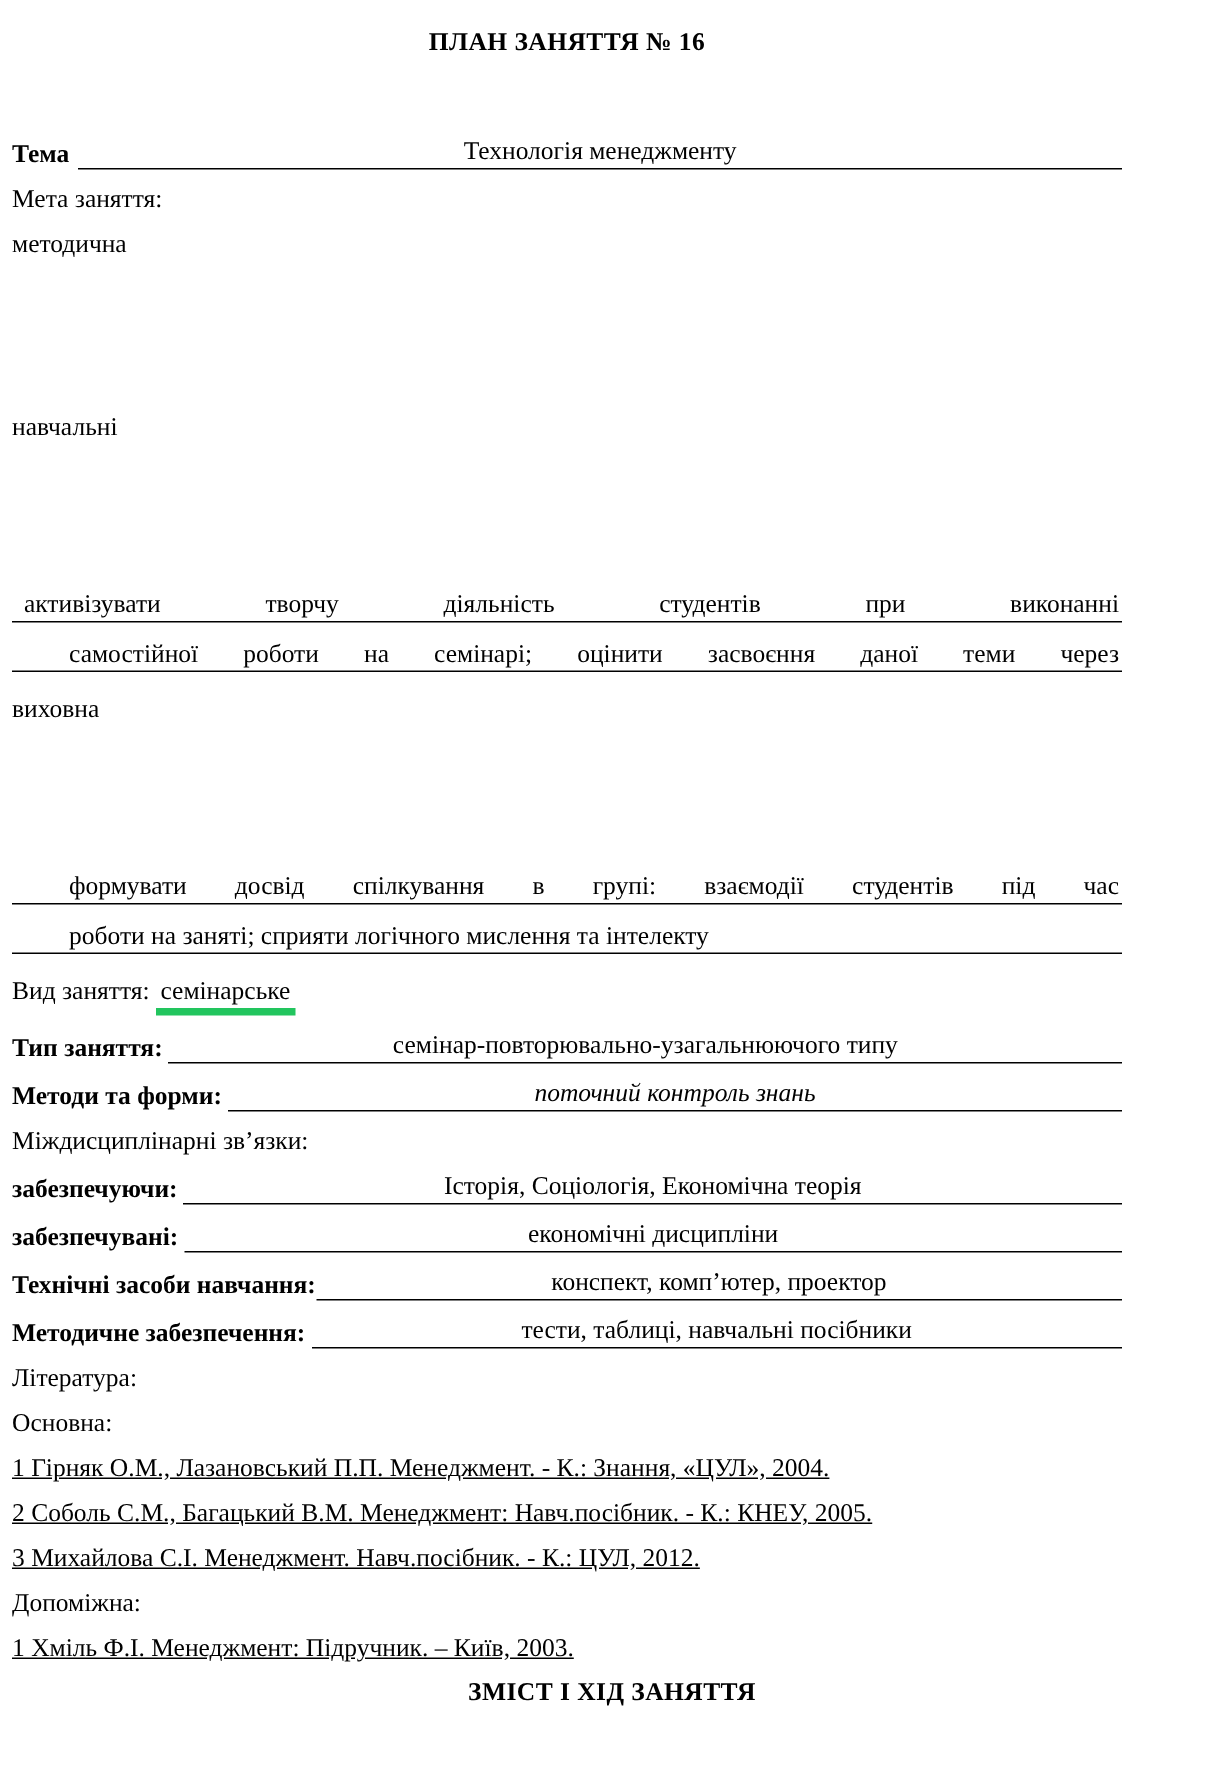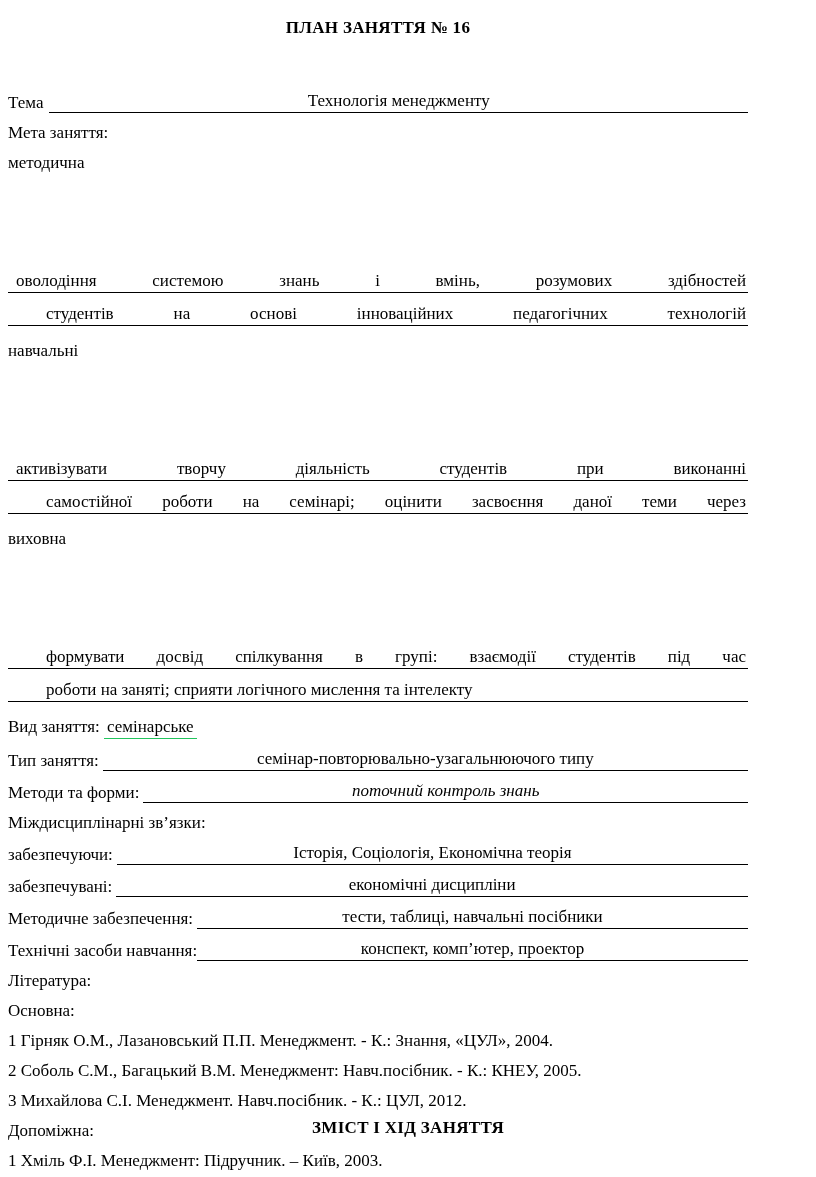--- a/index.html
+++ b/index.html
@@ -34,20 +34,21 @@
   .row {
     display: flex;
     align-items: flex-end;
     font-size: 17px;
     line-height: 21px;
     margin-bottom: 9px;
   }
   .label {
     white-space: nowrap;
     flex: 0 0 auto;
+    font-weight: bold;
   }
   .fill {
     flex: 1 1 auto;
     border-bottom: 1px solid #000;
     text-align: center;
     padding: 0 4px 1px 4px;
     white-space: nowrap;
     overflow: hidden;
   }
   .plain {
@@ -88,33 +89,34 @@
   }
   .lit-head {
     font-size: 17px;
     line-height: 21px;
     margin-bottom: 9px;
   }
   .lit-item {
     font-size: 17px;
     line-height: 21px;
     margin-bottom: 9px;
+    text-decoration: underline;
   }
   .footer-title {
     position: absolute;
     left: 0;
     right: 0;
     bottom: 39px;
     text-align: center;
     font-weight: bold;
     font-size: 17px;
     letter-spacing: 0.3px;
   }
   .short-underline {
-    border-bottom: 1px solid #22c55e;
+    border-bottom: 5px solid #22c55e;
     display: inline-block;
     padding: 0 3px 1px 3px;
   }
 </style>
 </head>
 <body>
 
 <div class="page">
 
   <div class="doc-title">ПЛАН ЗАНЯТТЯ № 16</div>
@@ -123,24 +125,20 @@
 
   <div class="row">
     <span class="label">Тема</span>
     <span class="fill" style="margin-left:6px;">Технологія   менеджменту</span>
   </div>
 
   <div class="plain">Мета заняття:</div>
 
   <div class="goal-row">
     <span class="goal-label">методична</span>
-    <span class="goal-lines">
-      <div class="gline">оволодіння  системою  знань  і  вмінь,   розумових   здібностей</div>
-      <div class="gline indent">студентів   на   основі інноваційних  педагогічних  технологій</div>
-    </span>
   </div>
 
   <div class="goal-row">
     <span class="goal-label">навчальні</span>
     <span class="goal-lines">
       <div class="gline">активізувати   творчу   діяльність   студентів   при    виконанні</div>
       <div class="gline indent">самостійної роботи на семінарі;  оцінити засвоєння даної теми через</div>
     </span>
   </div>
 
@@ -173,27 +171,27 @@
     <span class="label">забезпечуючи:</span>
     <span class="fill" style="margin-left:4px;">Історія,   Соціологія,   Економічна теорія</span>
   </div>
 
   <div class="row">
     <span class="label">забезпечувані:</span>
     <span class="fill" style="margin-left:4px;">економічні   дисципліни</span>
   </div>
 
   <div class="row">
+    <span class="label">Технічні засоби навчання:</span>
+    <span class="fill">конспект,  комп’ютер, проектор</span>
+  </div>
+
+  <div class="row">
     <span class="label">Методичне забезпечення:</span>
     <span class="fill" style="margin-left:4px;">тести,  таблиці,   навчальні  посібники</span>
-  </div>
-
-  <div class="row">
-    <span class="label">Технічні засоби навчання:</span>
-    <span class="fill">конспект,  комп’ютер, проектор</span>
   </div>
 
   <div class="lit-head">Література:</div>
   <div class="lit-head">Основна:</div>
 
   <div class="lit-item">1 Гірняк О.М., Лазановський П.П. Менеджмент.  -  К.: Знання, «ЦУЛ», 2004.</div>
   <div class="lit-item">2 Соболь С.М., Багацький В.М. Менеджмент: Навч.посібник. - К.: КНЕУ, 2005.</div>
   <div class="lit-item">3 Михайлова С.І. Менеджмент. Навч.посібник. - К.: ЦУЛ, 2012.</div>
 
   <div class="lit-head">Допоміжна:</div>

